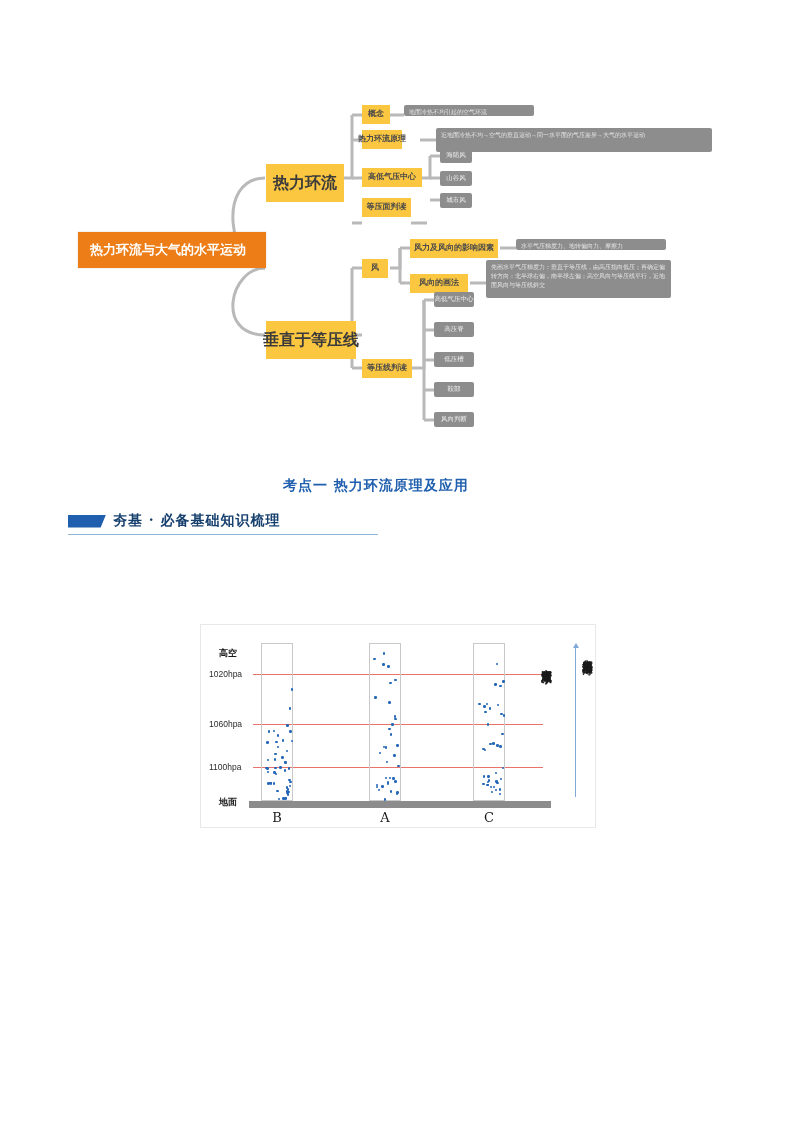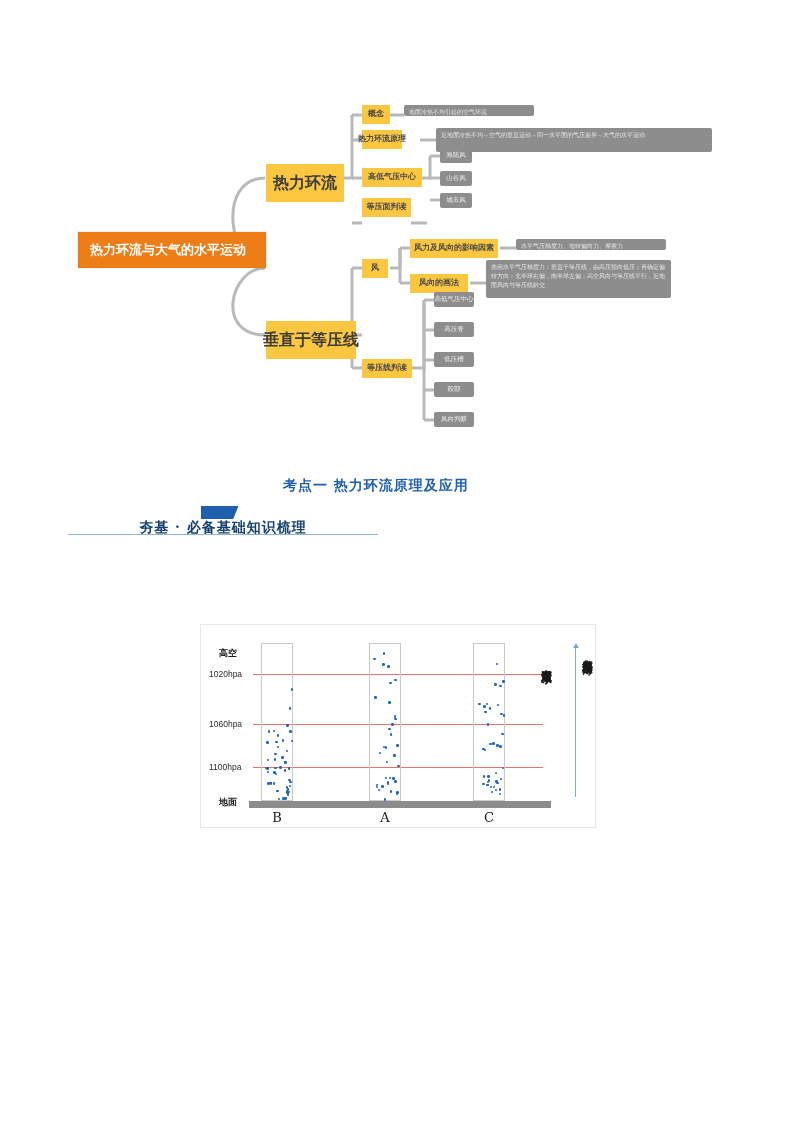--- a/index.html
+++ b/index.html
@@ -91,21 +91,20 @@
     font-family: "DejaVu Sans", sans-serif;
   }
 
   
   #section-banner {
     position: absolute;
     left: 68px; top: 506px;
     width: 310px; height: 30px;
     display: flex;
     align-items: center;
-    flex-direction: column;
   }
   #banner-mark {
     width: 38px; height: 13px;
     background: #1F5FAE;
     margin-right: 7px;
     clip-path: polygon(0 0, 100% 0, 86% 100%, 0% 100%);
     flex: none;
   }
   #banner-label {
     font-size: 14px;

